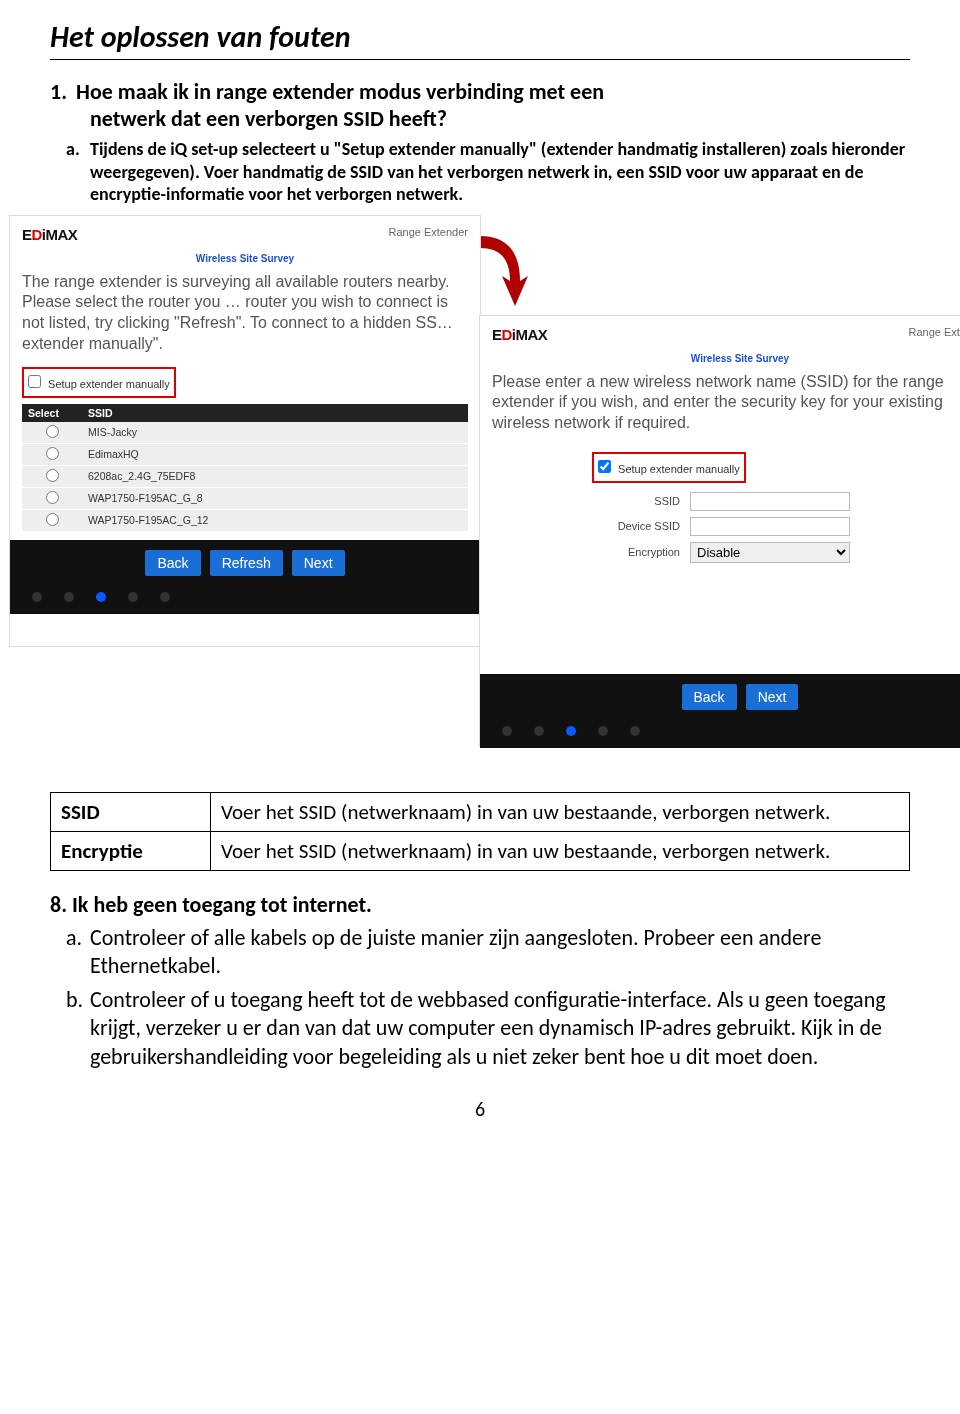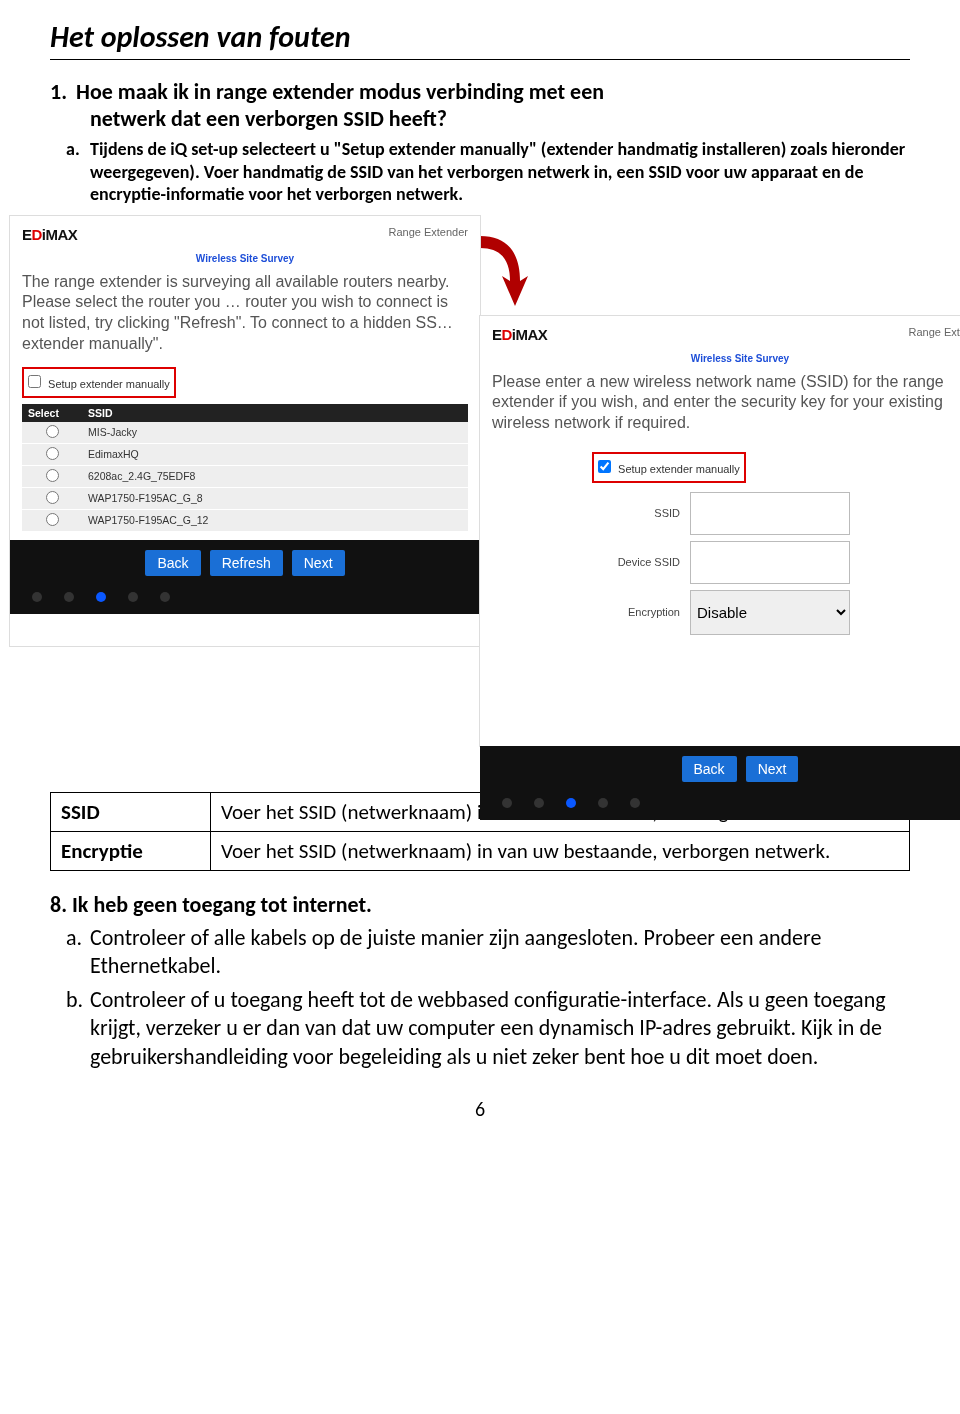--- a/index.html
+++ b/index.html
@@ -43,21 +43,21 @@
   .tbl th { background:#222; color:#fff; text-align:left; padding:3px 6px; font-weight:bold; }
   .tbl td { background:#eee; padding:3px 6px; border-bottom:1px solid #fff; }
   .tbl td.radio { width:40px; text-align:center; background:#eee; }
   .btn-row { background:#111; padding:10px 0; text-align:center; margin-top:8px; }
   .btn { display:inline-block; background:#1a6fd6; color:#fff; font-size:14px; padding:5px 12px; margin:0 3px; border-radius:2px; }
   .dots-row { background:#111; padding:6px 0 10px 0; text-align:left; }
   .dot { display:inline-block; width:10px; height:10px; border-radius:50%; background:#333; margin-left:22px; }
   .dot.on { background:#0a58ff; }
   .form-row { display:flex; align-items:center; padding:3px 0; font-size:11px; }
   .form-row label { width:100px; text-align:right; margin-right:10px; color:#444; }
-  .form-row input[type=text], .form-row select { width:160px; font-size:15px; padding:12px 2px; border:1px solid #bbb; }
+  .form-row input[type=text], .form-row select { width:160px; font-size:13px; padding:1px 2px; border:1px solid #bbb; }
   .form-area { padding: 6px 60px 10px 100px; }
   .big-spacer { height:90px; }
 
   
   .arrow { position:absolute; left: 420px; top: 10px; width: 60px; height: 100px; }
   .arrow svg { width:100%; height:100%; }
 
   
   table.def { width:100%; border-collapse: collapse; margin: 14px 0 20px 0; }
   table.def td { border:1px solid #000; padding:6px 10px; font-size:21px; vertical-align:top; line-height:1.25; }

